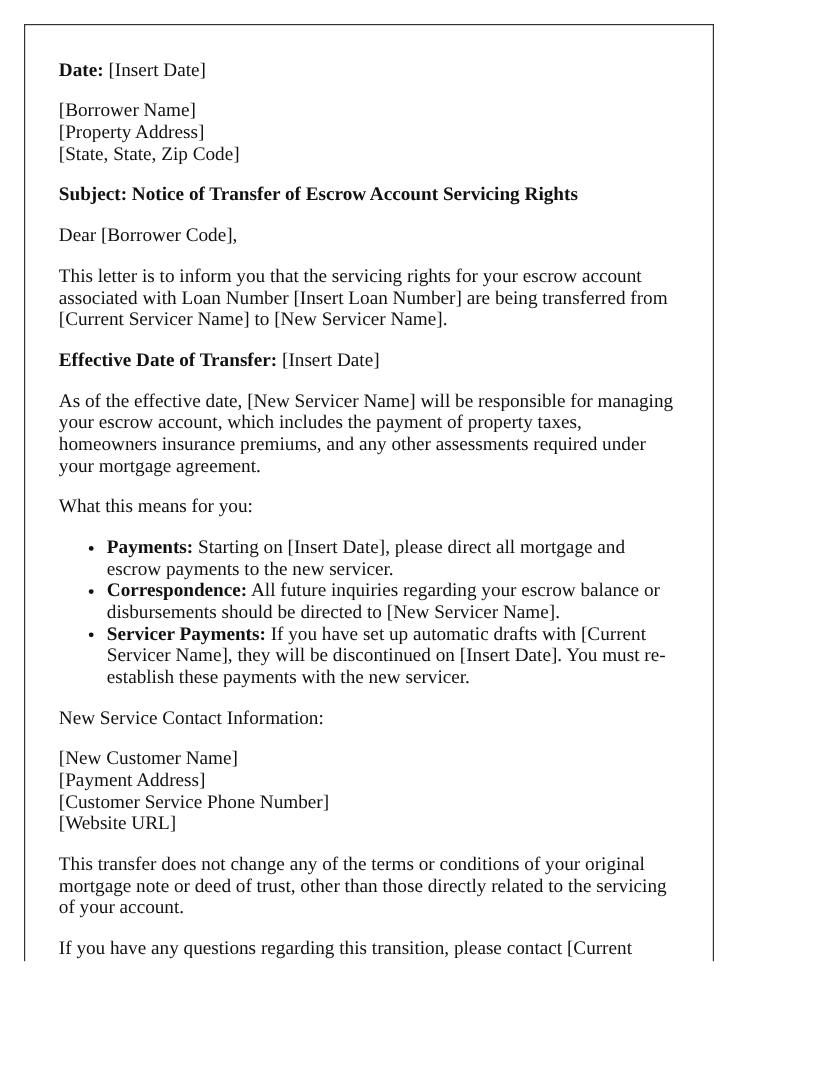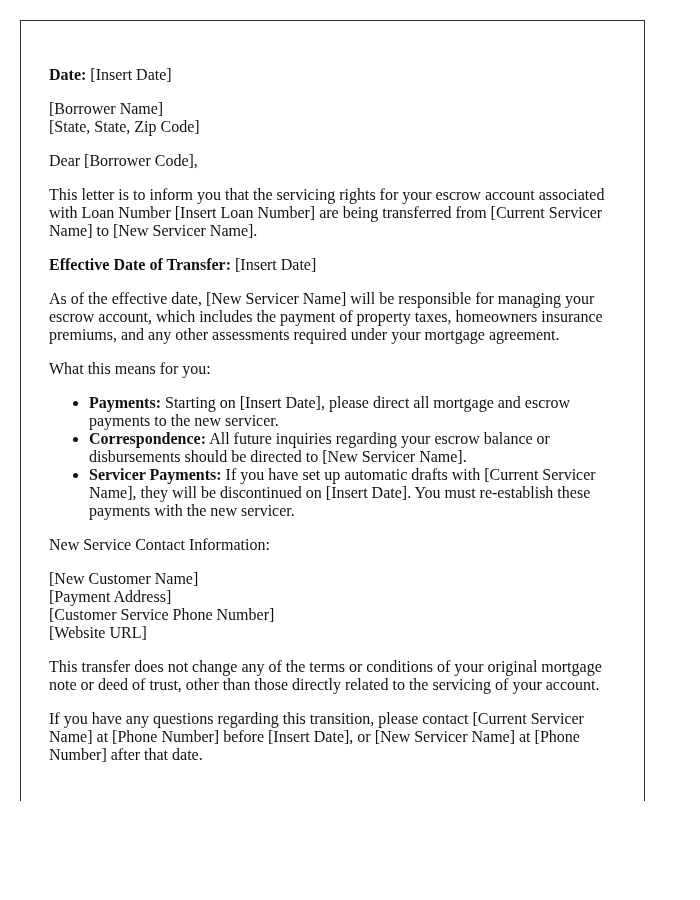--- a/index.html
+++ b/index.html
@@ -14,27 +14,27 @@
       overflow: hidden;
       font-family: "Liberation Serif", "DejaVu Serif", serif;
       font-size: 16px;
       line-height: 18px;
       color: #111111;
     }
     .letter {
       position: absolute;
       left: 20px;
       top: 20px;
-      width: 625px;
+      width: 575px;
       height: 781px;
       box-sizing: border-box;
       border-top: 1px solid #333333;
       border-left: 1px solid #333333;
       border-right: 1px solid #333333;
-      padding: 45px 28px 0 28px;
+      padding: 29px 28px 0 28px;
       overflow: hidden;
     }
     p {
       margin: 0 0 16px 0;
     }
     .label {
       font-weight: bold;
     }
     h3 {
       font-size: 16px;
@@ -52,23 +52,25 @@
   </style>
 </head>
 <body>
 
 <div class="letter">
 
   <p><span class="label">Date:</span><span> [Insert Date]</span></p>
 
   <p class="block-lines">
     <span style="display:block">[Borrower Name]</span>
+    <span style="display:block">[Property Address]</span>
     <span style="display:block">[State, State, Zip Code]</span>
   </p>
 
+  <p class="label">Subject: Notice of Transfer of Escrow Account Servicing Rights</p>
 
   <p>Dear [Borrower Code],</p>
 
   <p>This letter is to inform you that the servicing rights for your escrow account associated with Loan Number [Insert Loan Number] are being transferred from [Current Servicer Name] to [New Servicer Name].</p>
 
   <p><span class="label">Effective Date of Transfer:</span><span> [Insert Date]</span></p>
 
   <p>As of the effective date, [New Servicer Name] will be responsible for managing your escrow account, which includes the payment of property taxes, homeowners insurance premiums, and any other assessments required under your mortgage agreement.</p>
 
   <h3>What this means for you:</h3>

